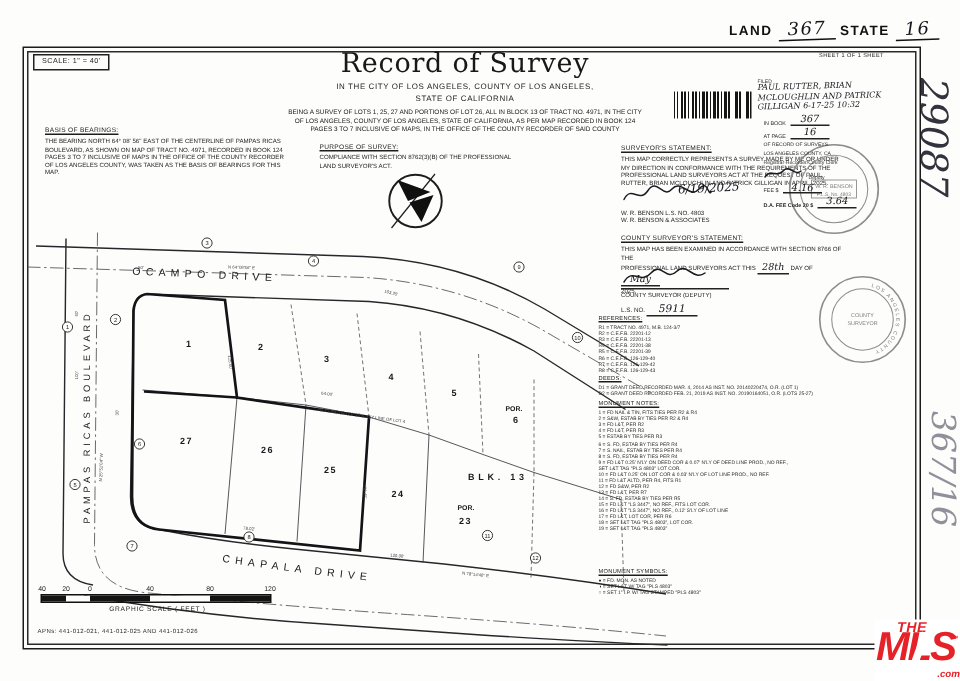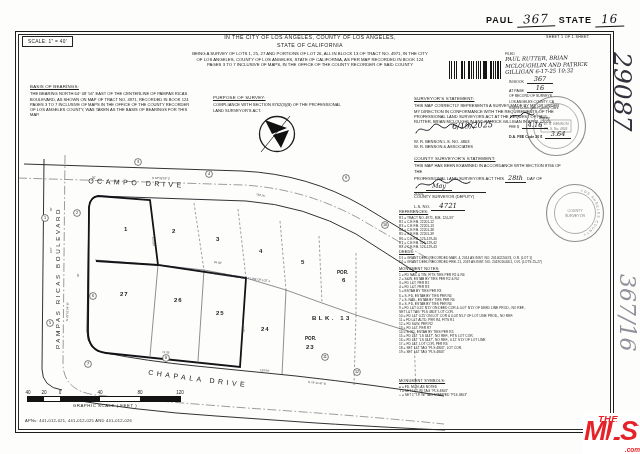--- a/index.html
+++ b/index.html
@@ -86,34 +86,35 @@
 </style>
 </head>
 <body>
 
 <div id="page">
 
   <div class="margin-note mn1">29087</div>
   <div class="margin-note mn2">367/16</div>
 
   <div class="bookline">
-    <span class="print">PAUL</span>
+    <span class="print">LAND</span>
     <span class="hand">367</span>
     <span class="print">STATE</span>
     <span class="hand">16</span>
   </div>
 
   <div class="sheet">
     <div class="sheet-inner"></div>
   </div>
 
   <div class="scalebox">SCALE: 1" = 40'</div>
   <div class="sheetnote">SHEET 1 OF 1 SHEET</div>
 
   <div class="titlewrap">
+    <div class="title-main">Record of Survey</div>
     <div class="title-sub">IN THE CITY OF LOS ANGELES, COUNTY OF LOS ANGELES,</div>
     <div class="title-sub">STATE OF CALIFORNIA</div>
     <div class="title-desc">BEING A SURVEY OF LOTS 1, 25, 27 AND PORTIONS OF LOT 26, ALL IN BLOCK 13 OF TRACT NO. 4971, IN THE CITY OF LOS ANGELES, COUNTY OF LOS ANGELES, STATE OF CALIFORNIA, AS PER MAP RECORDED IN BOOK 124 PAGES 3 TO 7 INCLUSIVE OF MAPS, IN THE OFFICE OF THE COUNTY RECORDER OF SAID COUNTY</div>
   </div>
 
   <div class="blk" style="left:30px;top:84px;width:160px;">
     <div class="lbl ul">BASIS OF BEARINGS:</div>
     <div class="txt">THE BEARING NORTH 64° 08' 56" EAST OF THE CENTERLINE OF PAMPAS RICAS BOULEVARD, AS SHOWN ON MAP OF TRACT NO. 4971, RECORDED IN BOOK 124 PAGES 3 TO 7 INCLUSIVE OF MAPS IN THE OFFICE OF THE COUNTY RECORDER OF LOS ANGELES COUNTY, WAS TAKEN AS THE BASIS OF BEARINGS FOR THIS MAP.</div>
   </div>
 
@@ -150,31 +151,31 @@
     <text x="32" y="36.4" text-anchor="middle" font-size="3.3">P.L.S. No. 4803</text>
   </svg>
 
   <div class="blk" style="left:414px;top:156px;width:152px;">
     <div class="lbl ul">COUNTY SURVEYOR'S STATEMENT:</div>
     <div class="txt">THIS MAP HAS BEEN EXAMINED IN ACCORDANCE WITH SECTION 8766 OF THE</div>
     <div class="txt">
       <span>PROFESSIONAL LAND SURVEYORS ACT THIS</span>
       <span class="hand" style="font-size:6.4px;border-bottom:0.7px solid #222;padding:0 3px;">28th</span>
       <span>DAY OF</span>
-      <span class="hand" style="font-size:6.4px;border-bottom:0.7px solid #222;padding:0 6px;margin-left:12px;">May</span>
+      <span class="hand" style="font-size:6.4px;border-bottom:0.7px solid #222;padding:0 6px;">May</span>
     </div>
     <div class="txt">2025.</div>
   </div>
   <svg class="abs sig" style="left:414px;top:176px;" width="58" height="16" viewBox="0 0 58 16">
     <path d="M2,12 C8,2 13,14 20,6 S30,12 37,5 S48,12 56,6"></path>
   </svg>
   <div class="sigcap abs" style="left:414px;top:192px;">COUNTY SURVEYOR (DEPUTY)</div>
   <div class="abs" style="left:414px;top:202px;font-size:4.2px;">
     <span>L.S. NO.</span>
-    <span class="hand" style="font-size:7px;border-bottom:0.8px solid #222;padding:0 8px;">4721</span>
+    <span class="hand" style="font-size:7px;border-bottom:0.8px solid #222;padding:0 8px;">5911</span>
   </div>
 
   <svg class="abs seal" style="left:544px;top:182px;" width="62" height="62" viewBox="0 0 62 62">
     <defs>
         <path id="ringPath" d="M 31,8.5 A 22.5,22.5 0 1 1 30.9,8.5"></path>
       </defs>
     <circle cx="31" cy="31" r="28.5" stroke-width="1.1"></circle>
     <circle cx="31" cy="31" r="20.5" stroke-width="0.7"></circle>
     <text font-size="3.4" letter-spacing="1"><textPath href="#ringPath" startOffset="6">LOS ANGELES COUNTY</textPath></text>
     <text x="31" y="29.6" text-anchor="middle" font-size="3.6">COUNTY</text>

